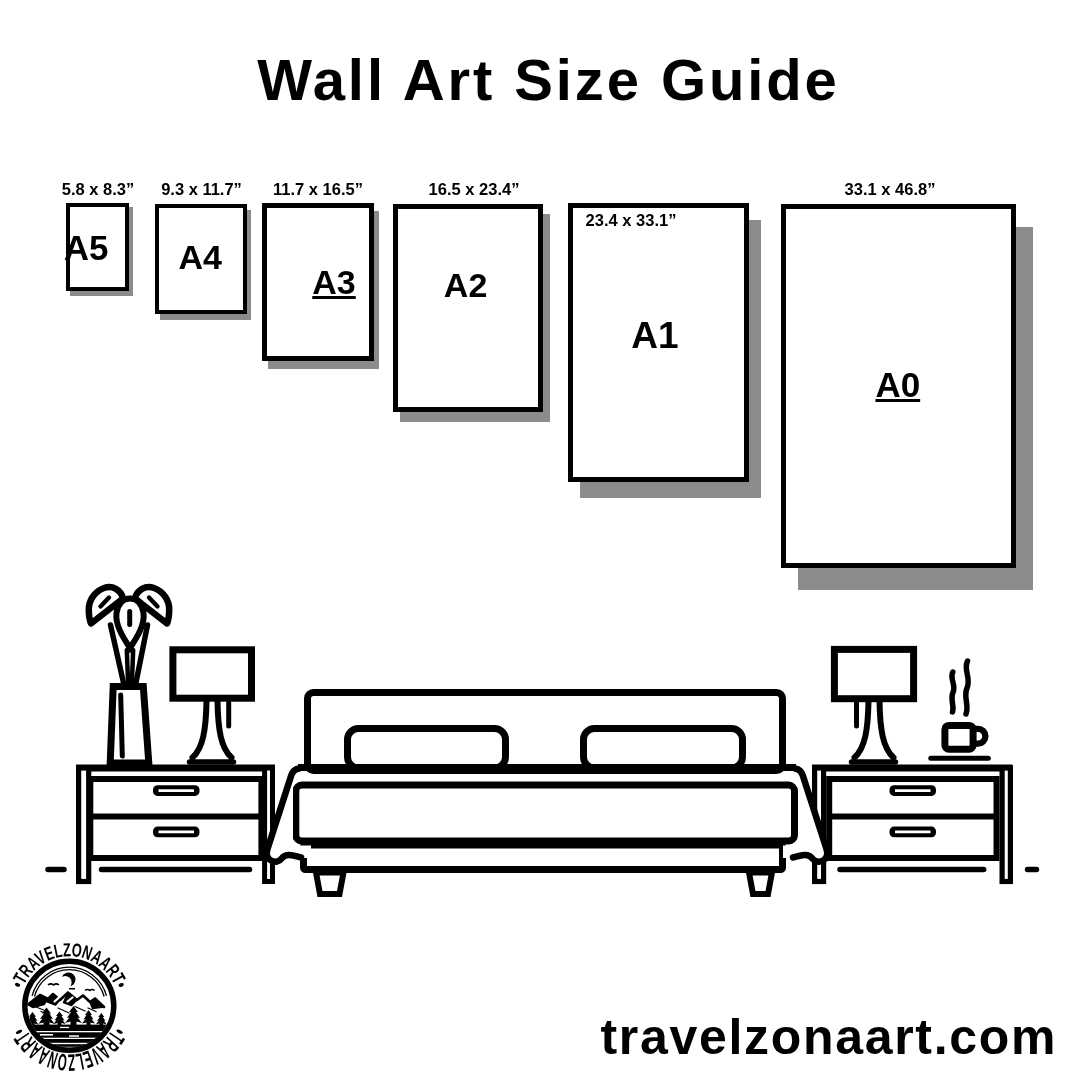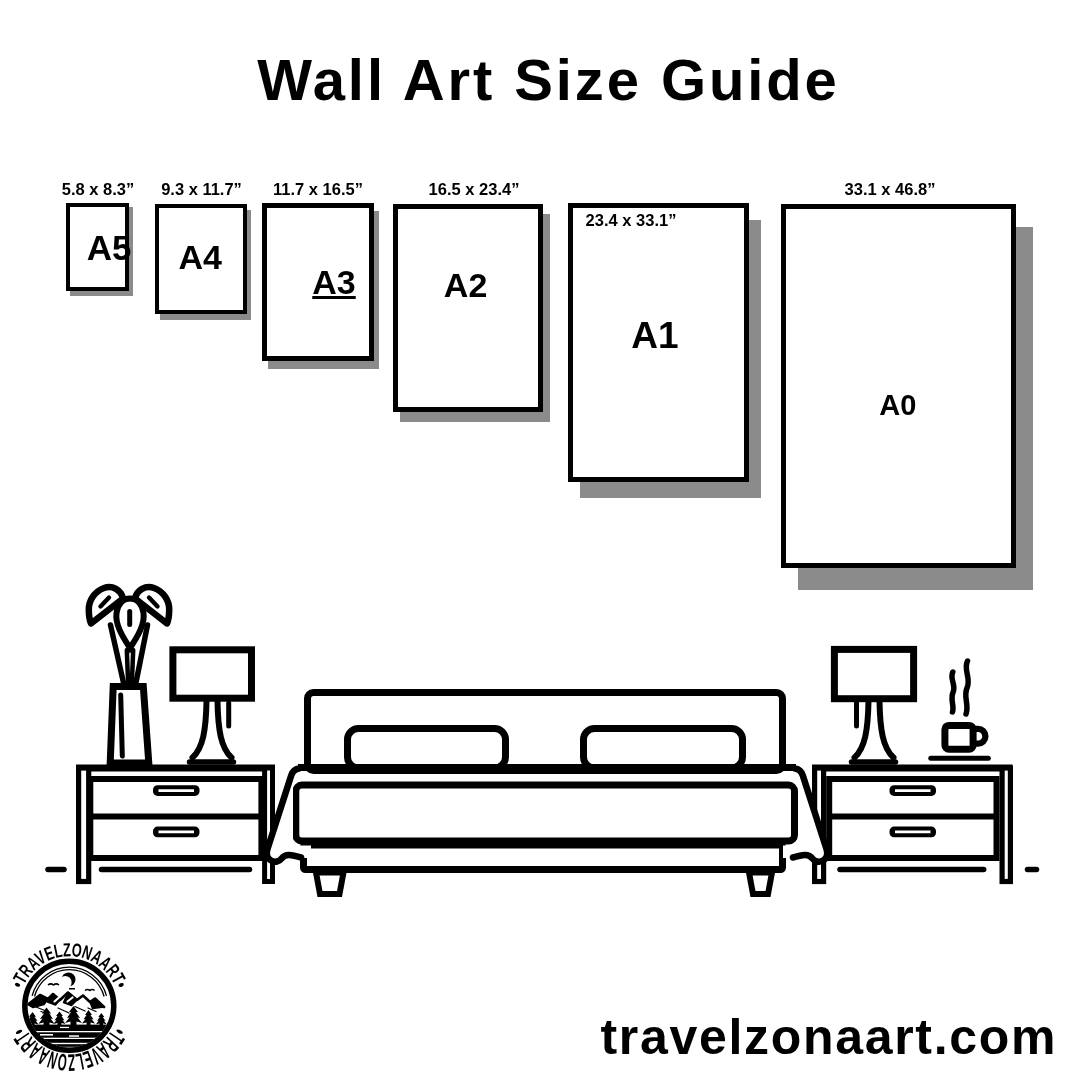--- a/index.html
+++ b/index.html
@@ -14,21 +14,21 @@
          font-size:58px;color:#000;letter-spacing:2.9px;}
   #site{position:absolute;font-weight:bold;font-size:50px;color:#000;white-space:nowrap;letter-spacing:1.7px;}
 </style>
 </head>
 <body>
 <div id="title" style="top:46.3px;left:8.5px;">Wall Art Size Guide</div>
 
 <div class="shadow" style="left:69.9px;top:207.1px;width:63.2px;height:88.6px;"></div>
 <div class="paper" style="left:66.2px;top:202.6px;width:63.2px;height:88.6px;border-width:4px;"></div>
 <div class="dim" style="left:-2px;top:180px;width:200px;">5.8 x 8.3”</div>
-<div class="big" style="left:49px;top:230.5px;width:120px;line-height:34px;font-size:35px;">A5</div>
+<div class="big" style="left:26px;top:230.5px;width:120px;line-height:34px;font-size:35px;">A5</div>
 
 <div class="shadow" style="left:159.5px;top:209.5px;width:91.7px;height:110.5px;"></div>
 <div class="paper" style="left:155px;top:203.5px;width:91.7px;height:110.5px;border-width:4.2px;"></div>
 <div class="dim" style="left:101.5px;top:180px;width:200px;">9.3 x 11.7”</div>
 <div class="big" style="left:140.2px;top:240.4px;width:120px;line-height:34px;">A4</div>
 
 <div class="shadow" style="left:267.6px;top:211.2px;width:111.7px;height:158.3px;"></div>
 <div class="paper" style="left:262.3px;top:203.2px;width:111.7px;height:158.3px;border-width:5px;"></div>
 <div class="dim" style="left:218px;top:180px;width:200px;">11.7 x 16.5”</div>
 <div class="big" style="left:274px;top:264.5px;width:120px;line-height:34px;text-decoration:underline;">A3</div>
@@ -39,21 +39,21 @@
 <div class="big" style="left:405.6px;top:268px;width:120px;line-height:34px;">A2</div>
 
 <div class="shadow" style="left:580.2px;top:219.6px;width:180.9px;height:278.7px;"></div>
 <div class="paper" style="left:568.3px;top:203.3px;width:180.9px;height:278.7px;border-width:5.3px;"></div>
 <div class="dim" style="left:531px;top:180px;width:200px;margin-top:31px;">23.4 x 33.1”</div>
 <div class="big" style="left:595px;top:318.5px;width:120px;line-height:34px;font-size:37px;">A1</div>
 
 <div class="shadow" style="left:798.1px;top:226.5px;width:234.7px;height:363.5px;"></div>
 <div class="paper" style="left:781.4px;top:204.4px;width:234.7px;height:363.5px;border-width:5.4px;"></div>
 <div class="dim" style="left:790px;top:180px;width:200px;">33.1 x 46.8”</div>
-<div class="big" style="left:837.8px;top:388px;width:120px;line-height:34px;font-size:29px;">A0</div>
+<div class="big" style="left:837.8px;top:368px;width:120px;line-height:34px;font-size:35px;text-decoration:underline;">A0</div>
 
 <div id="site" style="left:600.4px;top:1007.5px;">travelzonaart.com</div>
 
 <svg class="abs" style="left:0;top:0;" width="1080" height="1080" viewBox="0 0 1080 1080" fill="none" stroke="#000" stroke-width="7">
 
 <g id="furniture">
 
   <rect x="307.5" y="692.5" width="475" height="78" rx="6" fill="#fff"></rect>
 
   <rect x="347.5" y="728.5" width="158" height="39.5" rx="11" fill="#fff"></rect>

